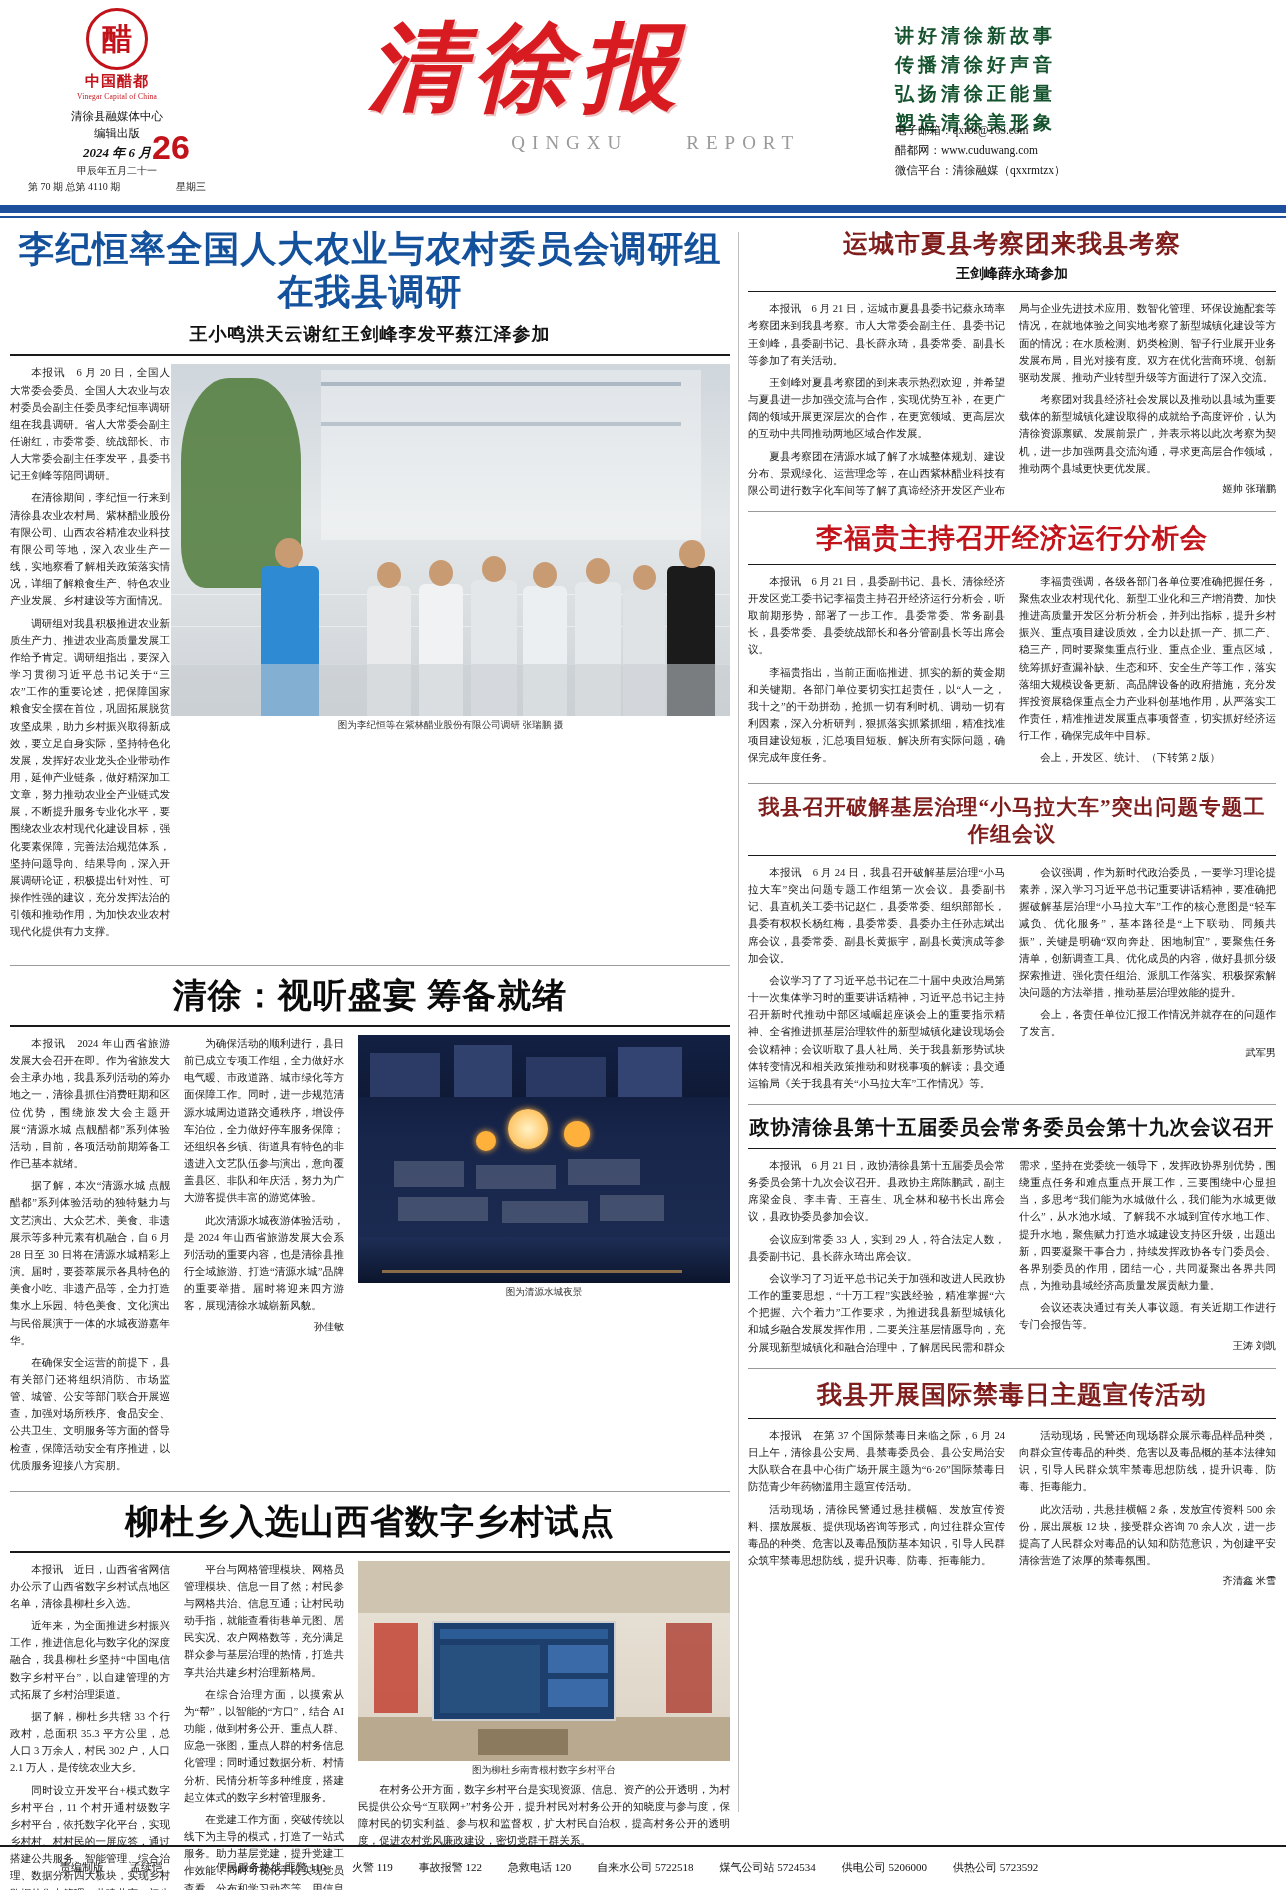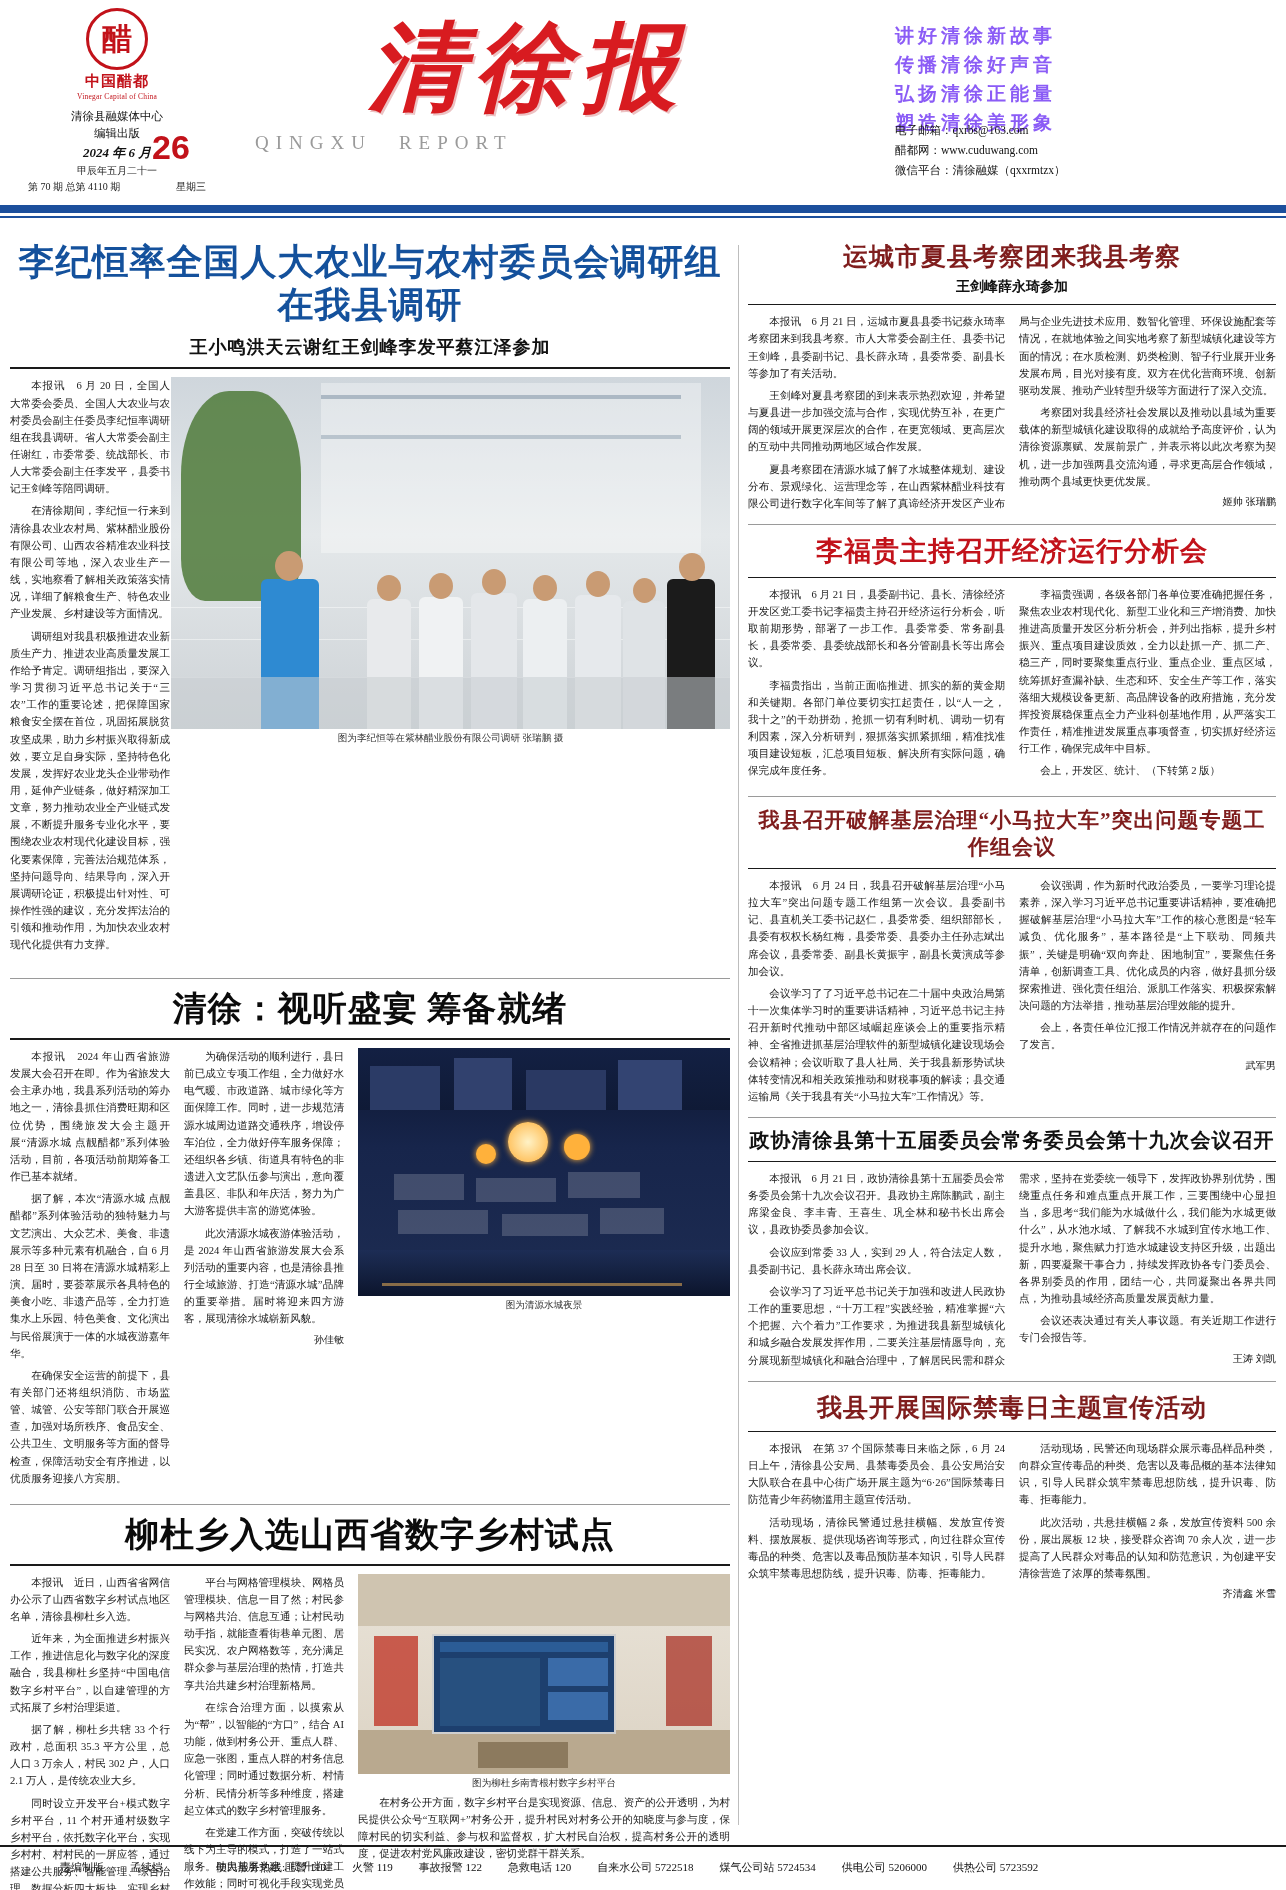--- a/index.html
+++ b/index.html
@@ -39,34 +39,34 @@
 
   .title-block{position:absolute;left:255px;top:14px;width:545px;text-align:center;}
   .title-cn{
     color:#d81b20;font-size:96px;font-weight:bold;letter-spacing:10px;
     font-family:"Liberation Serif",serif;line-height:1.12;
     text-shadow:2px 2px 0 rgba(180,10,15,.25);
     font-style:italic;
   }
   .title-en{
     margin-top:10px;color:#9a9a9a;font-size:19px;letter-spacing:7px;
-    font-family:"Liberation Serif",serif;display:flex;justify-content:flex-start;gap:27px;
+    font-family:"Liberation Serif",serif;display:flex;justify-content:flex-end;gap:58px;
   }
 
   .slogan{position:absolute;left:895px;top:22px;width:300px;}
   .slogan div{
-    color:#8b5cf6;font-size:19px;font-weight:bold;letter-spacing:4px;line-height:1.52;
+    color:#14532d;font-size:19px;font-weight:bold;letter-spacing:4px;line-height:1.52;
   }
   .contact{position:absolute;left:895px;top:120px;width:320px;font-size:11.5px;line-height:1.75;color:#111;}
 
   .rule-thick{position:absolute;left:0;top:205px;width:1286px;height:8px;background:#1c4f9c;}
   .rule-thin{position:absolute;left:0;top:216px;width:1286px;height:2px;background:#1c4f9c;}
 
   
-  .content{position:absolute;top:241px;left:0;width:1280px;height:1610px;}
+  .content{position:absolute;top:228px;left:0;width:1280px;height:1610px;}
   .col-left{position:absolute;left:10px;top:0;width:720px;}
   .col-right{position:absolute;left:748px;top:0;width:528px;}
   .vdiv{position:absolute;left:738px;top:4px;width:1px;height:1580px;background:#bdbdbd;}
 
   
   .h1{
     font-size:36px;font-weight:bold;letter-spacing:1px;text-align:center;
     font-family:"Liberation Serif",serif;line-height:1.2;color:#0b0b0b;
   }
   .h1-blue{color:#14519c;}

